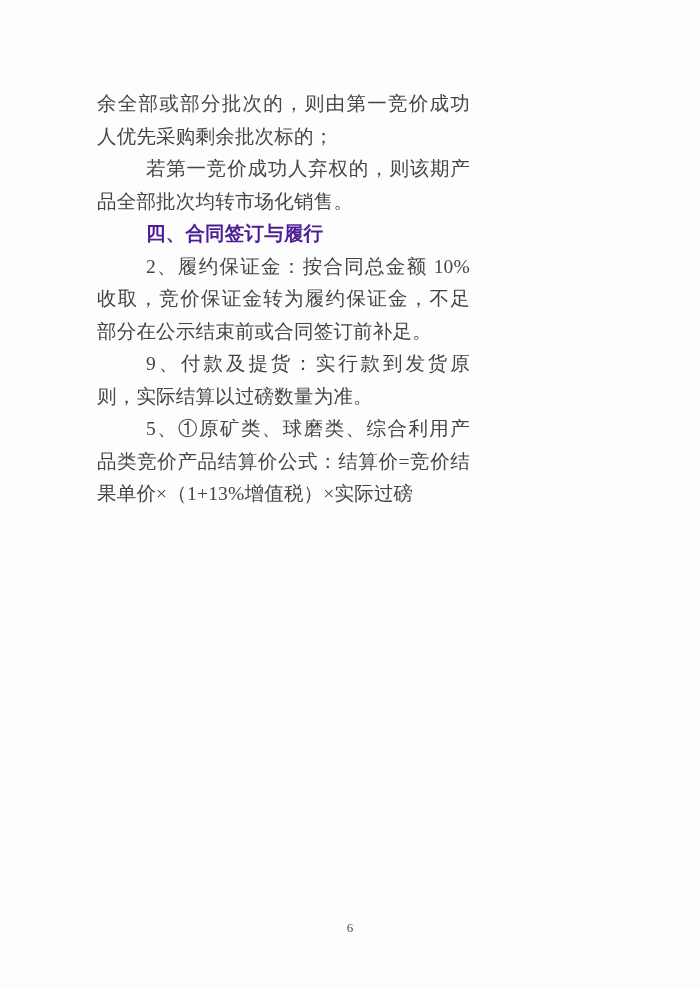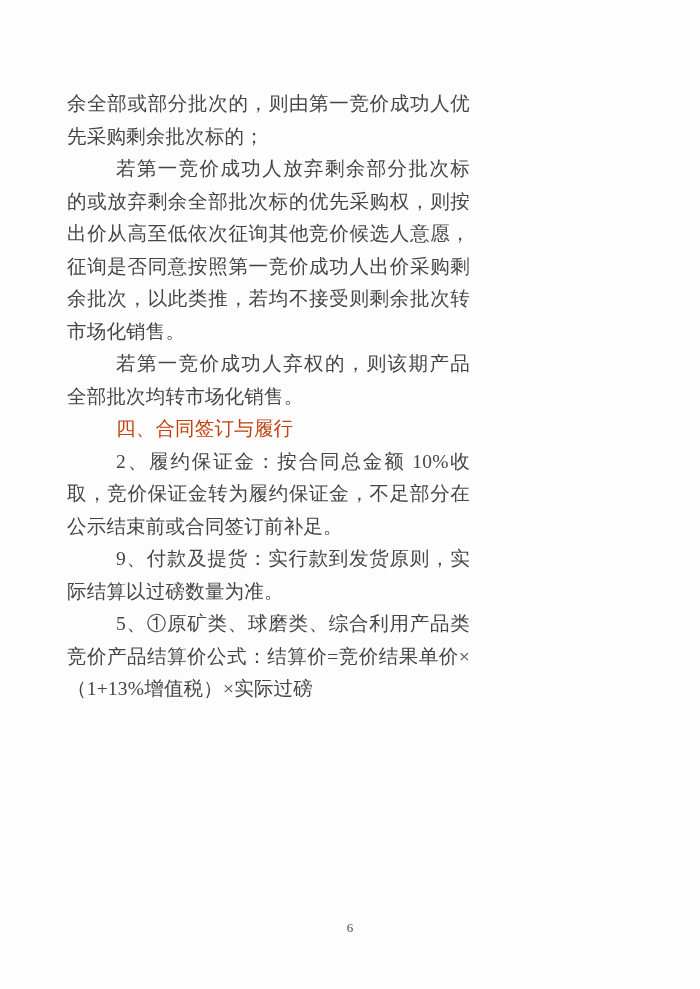--- a/index.html
+++ b/index.html
@@ -11,60 +11,59 @@
     height: 989px;
     background: #fdfdfd;
     font-family: "Liberation Serif", serif;
     overflow: hidden;
     position: relative;
   }
   .page {
     box-sizing: border-box;
     width: 564px;
     height: 989px;
-    padding: 88px 94px 0 67px;
+    padding: 88px 94px 0 97px;
     position: relative;
   }
   .doc-body p {
     margin: 0;
     font-size: 19.5px;
     line-height: 32.5px;
     color: #454545;
     text-align: justify;
     text-justify: inter-character;
     word-break: break-all;
     letter-spacing: 0.2px;
   }
   .doc-body p.indent {
     text-indent: 49px;
   }
   .doc-body p.heading {
-    font-weight: normal;
-    color: #c2410c;
+    font-weight: bold;
+    color: #4c1d95;
   }
   .page-footer {
     position: absolute;
     left: 0;
     top: 918px;
     width: 700px;
     text-align: center;
   }
   .page-number {
     font-size: 13px;
     color: #4a4a4a;
     letter-spacing: 0;
   }
 </style>
 </head>
 <body>
 
 <div class="page">
   <div class="doc-body">
     <p>余全部或部分批次的，则由第一竞价成功人优先采购剩余批次标的；</p>
-    <p class="indent">若第一竞价成功人放弃剩余部分批次标的或放弃剩余全部批次标的优先采购权，则按出价从高至低依次征询其他竞价候选人意愿，征询是否同意按照第一竞价成功人出价采购剩余批次，以此类推，若均不接受则剩余批次转市场化销售。</p>
     <p class="indent">若第一竞价成功人弃权的，则该期产品全部批次均转市场化销售。</p>
     <p class="indent heading">四、合同签订与履行</p>
     <p class="indent">2、履约保证金：按合同总金额 10%收取，竞价保证金转为履约保证金，不足部分在公示结束前或合同签订前补足。</p>
     <p class="indent">9、付款及提货：实行款到发货原则，实际结算以过磅数量为准。</p>
     <p class="indent">5、①原矿类、球磨类、综合利用产品类竞价产品结算价公式：结算价=竞价结果单价×（1+13%增值税）×实际过磅</p>
   </div>
 
   <div class="page-footer">
     <span class="page-number">6</span>
   </div>

